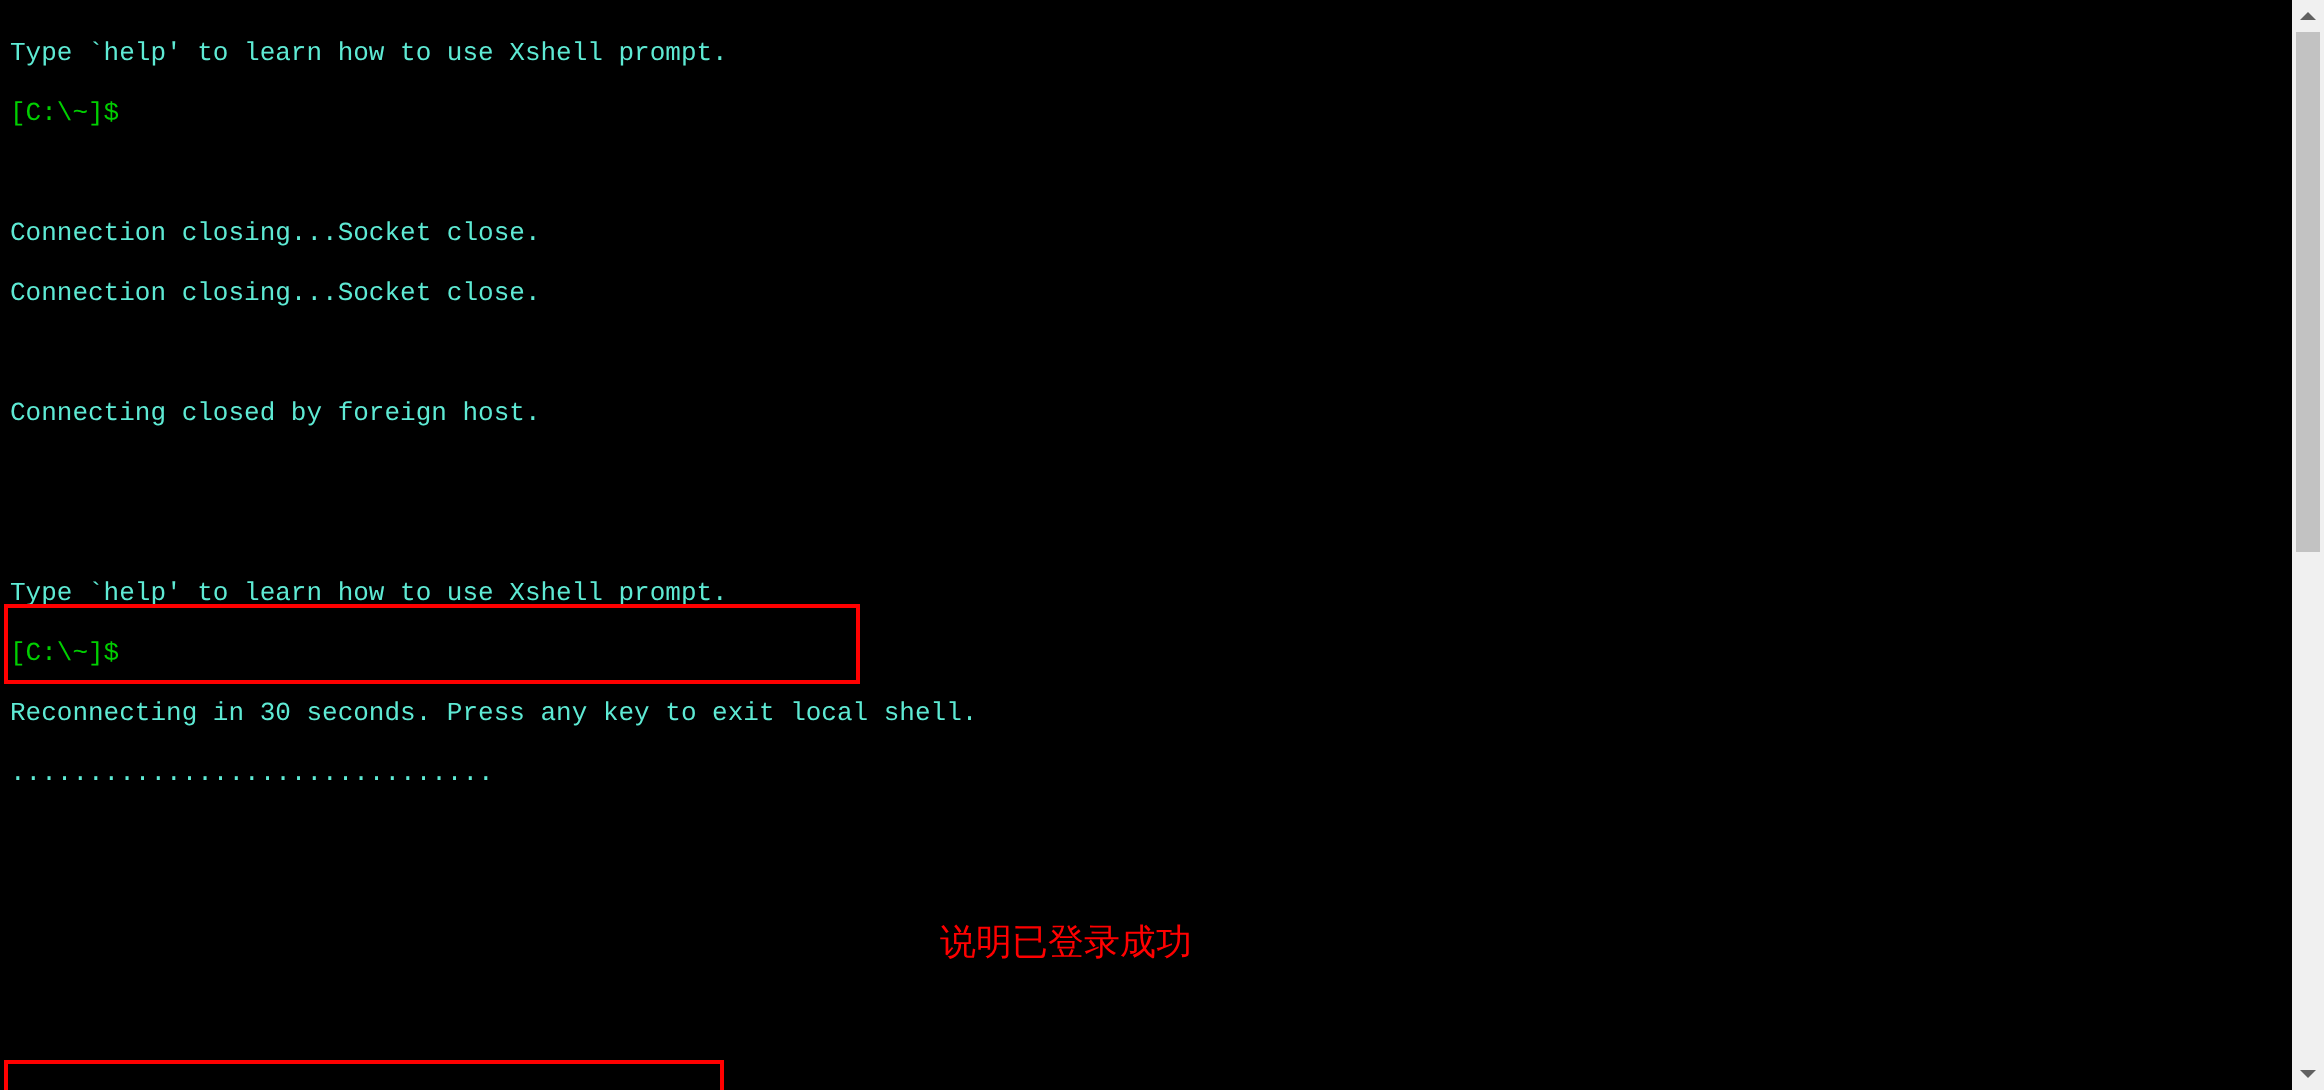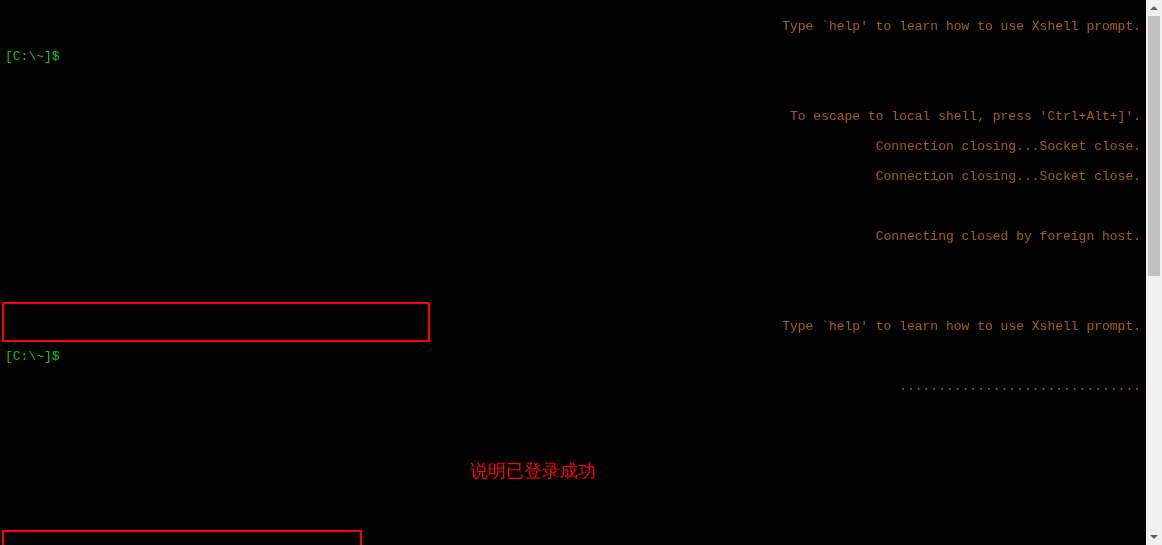--- a/index.html
+++ b/index.html
@@ -18,21 +18,21 @@
       position: absolute;
       left: 0;
       top: 0;
       width: 1146px;
       height: 545px;
       padding: 4px 5px;
       white-space: pre;
       overflow: hidden;
     }
     .line { display: block; min-height: 15px; }
-    .c-white { color: #a16207; text-align: right; }
+    .c-white { color: #5eead4; }
     .c-green { color: #00d000; }
     .blur1 {
       display: inline-block;
       width: 66px; height: 13px;
       background: #202020;
       filter: blur(3px);
       vertical-align: -2px;
     }
     .blur2 {
       display: inline-block;
@@ -96,29 +96,29 @@
       border-radius: 0;
     }
   </style>
 </head>
 <body>
 
 <div class="terminal">
 <span class="line c-white">Type `help' to learn how to use Xshell prompt.</span>
 <span class="line c-green">[C:\~]$</span>
 <span class="line"> </span>
-<span class="line c-white">To escape to local shell, press 'Ctrl+Alt+]'.</span>
 <span class="line c-white">Connection closing...Socket close.</span>
 <span class="line c-white">Connection closing...Socket close.</span>
 <span class="line"> </span>
 <span class="line c-white">Connecting closed by foreign host.</span>
 <span class="line"> </span>
 <span class="line"> </span>
 <span class="line c-white">Type `help' to learn how to use Xshell prompt.</span>
 <span class="line c-green">[C:\~]$</span>
+<span class="line c-white">Reconnecting in 30 seconds. Press any key to exit local shell.</span>
 <span class="line c-white">...............................</span>
 <span class="line"> </span>
 
 
 
 
 
 
 
 

